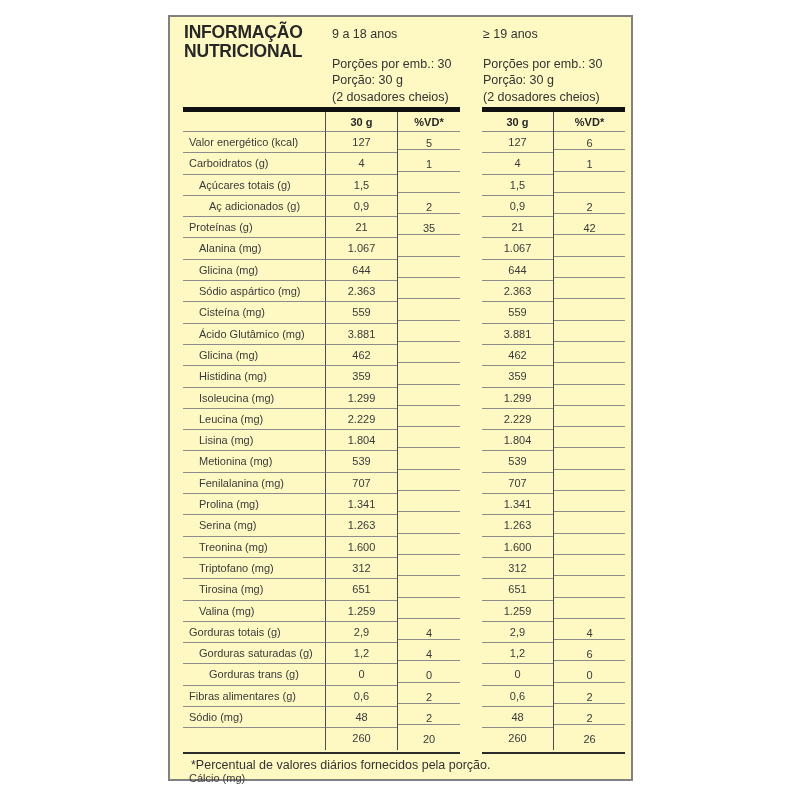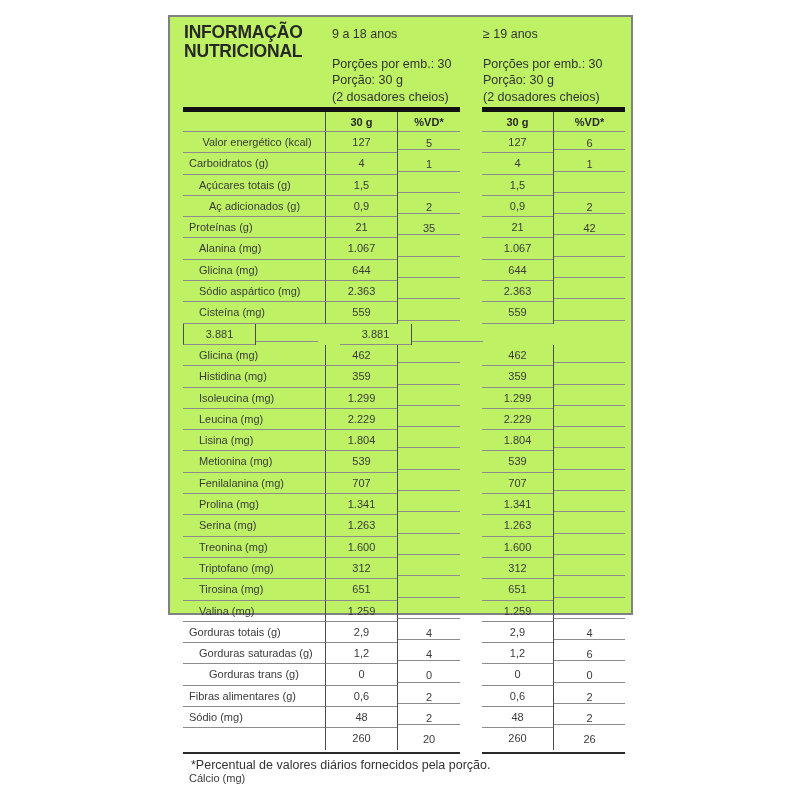--- a/index.html
+++ b/index.html
@@ -3,22 +3,22 @@
 <meta charset="utf-8">
 <style>
   :root{
     --bar:#111111; --hline:#8c8c8c; --vline:#4d4d4d;
     --text:#3a3a3a; --strong:#272727; --border:#818181;
   }
   *{margin:0;padding:0;box-sizing:border-box;}
   html,body{width:800px;height:800px;background:#ffffff;}
   body{font-family:"Liberation Sans","DejaVu Sans",sans-serif;color:var(--text);position:relative;}
 
-  .sheet{position:absolute;left:168px;top:15px;width:465px;height:600px;
-         border:2px solid var(--border);background:#bef264;}
+  .sheet{position:absolute;left:168px;top:15px;width:465px;height:766px;
+         border:2px solid var(--border);background:#fef9c3;}
 
   .title{position:absolute;left:14px;top:6px;font-size:17.5px;font-weight:700;
          line-height:19px;color:var(--strong);letter-spacing:-0.2px;}
 
   .grp{position:absolute;top:9px;font-size:12.5px;line-height:16.5px;color:#333;}
   .grp.g1{left:162px;} .grp.g2{left:313px;}
   .grp .age{margin-bottom:13px;}
 
   .tbl{position:absolute;left:13px;top:90px;width:442px;font-size:11px;}
   .bars{display:flex;height:5px;}
@@ -93,21 +93,21 @@
       <div class="c gapc"></div>
       <div class="c g gc2">30 g</div>
       <div class="c vd vd2">
         <span class="ln"></span>
         <span class="tx">%VD*</span>
       </div>
     </div>
 
     <div>
         <div class="row">
-    <div class="c lbl" style="padding-left: 6px; text-align: center;">Valor energético (kcal)</div>
+    <div class="c lbl" style="padding-left: 6px;">Valor energético (kcal)</div>
     <div class="c g">127</div>
     <div class="c vd">
       <span class="ln"></span>
       <span class="tx">5</span>
     </div>
     <div class="c gapc"></div>
     <div class="c g gc2">127</div>
     <div class="c vd vd2">
       <span class="ln"></span>
       <span class="tx">6</span>
@@ -219,20 +219,21 @@
       <span class="tx"></span>
     </div>
     <div class="c gapc"></div>
     <div class="c g gc2">559</div>
     <div class="c vd vd2">
       <span class="ln"></span>
       <span class="tx"></span>
     </div>
   </div>
         <div class="row">
+    <div class="c lbl" style="padding-left: 16px;">Ácido Glutâmico (mg)</div>
     <div class="c g">3.881</div>
     <div class="c vd">
       <span class="ln"></span>
       <span class="tx"></span>
     </div>
     <div class="c gapc"></div>
     <div class="c g gc2">3.881</div>
     <div class="c vd vd2">
       <span class="ln"></span>
       <span class="tx"></span>

